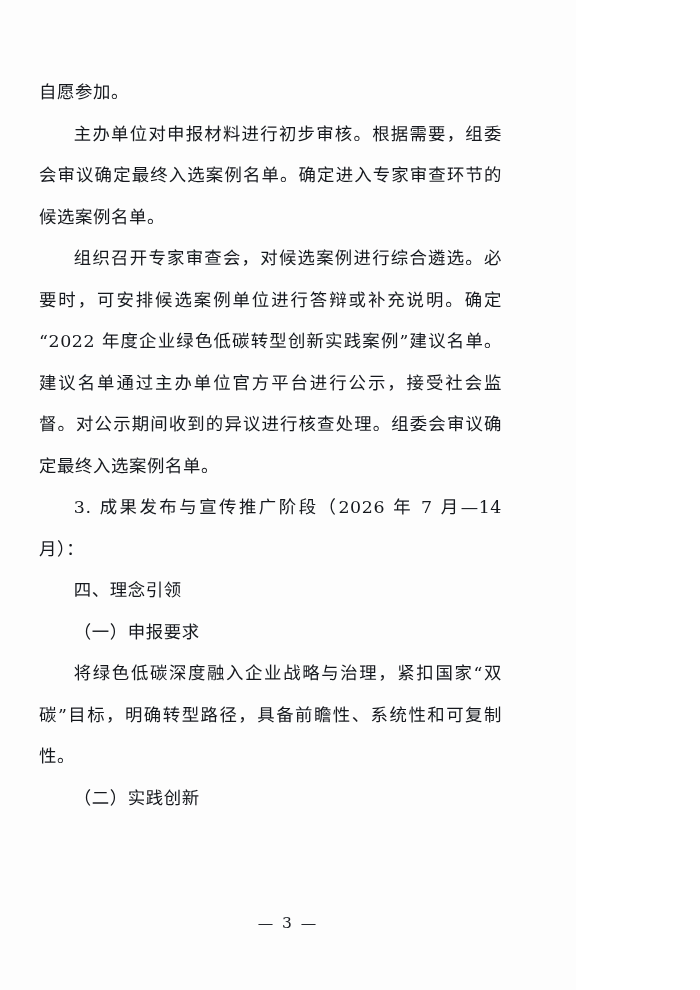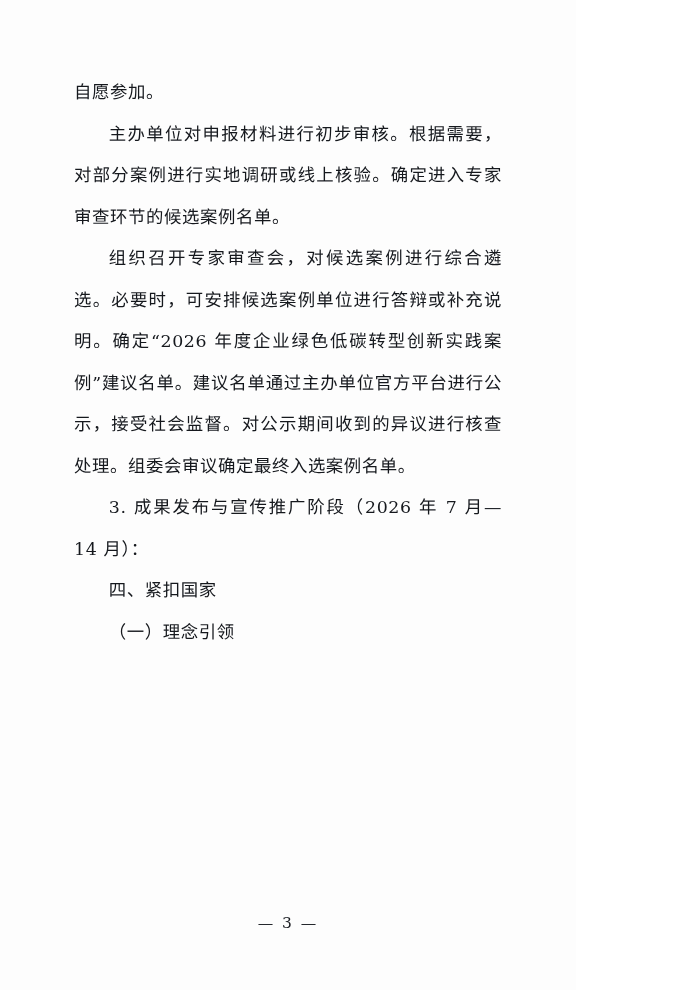--- a/index.html
+++ b/index.html
@@ -13,21 +13,21 @@
     overflow: hidden;
     font-family: "DejaVu Serif", "Liberation Serif", serif;
     color: #121418;
   }
   .page {
     position: relative;
     width: 576px;
     height: 990px;
     background: #fdfdfd;
     box-sizing: border-box;
-    padding: 72px 74px 0 74px;
+    padding: 72px 74px 0 39px;
   }
   .doc-body {
     font-size: 17.4px;
     line-height: 41.5px;
     letter-spacing: 0.6px;
     color: #15181d;
     text-align: justify;
     text-justify: inter-ideograph;
   }
   .para {
@@ -51,23 +51,25 @@
   .page-number {
     display: inline-block;
   }
 </style>
 </head>
 <body>
 
 <div class="page">
   <div class="doc-body">
     <p class="para no-indent">自愿参加。</p>
-    <p class="para">主办单位对申报材料进行初步审核。根据需要，对部分案例进行实地调研或线上核验。确定进入专家审查环节的候选案例名单。</p>
-    <p class="para">组织召开专家审查会，对候选案例进行综合遴选。必要时，可安排候选案例单位进行答辩或补充说明。确定“2026 年度企业绿色低碳转型创新实践案例”建议名单。建议名单通过主办单位官方平台进行公示，接受社会监督。对公示期间收到的异议进行核查处理。组委会审议确定最终入选案例名单。</p>
+    <p class="para">主办单位对申报材料进行初步审核。根据需要，组委会审议确定最终入选案例名单。确定进入专家审查环节的候选案例名单。</p>
+    <p class="para">组织召开专家审查会，对候选案例进行综合遴选。必要时，可安排候选案例单位进行答辩或补充说明。确定“2022 年度企业绿色低碳转型创新实践案例”建议名单。建议名单通过主办单位官方平台进行公示，接受社会监督。对公示期间收到的异议进行核查处理。组委会审议确定最终入选案例名单。</p>
     <p class="para">3. 成果发布与宣传推广阶段（2026 年 7 月—14 月）：</p>
-    <p class="para">四、紧扣国家</p>
-    <p class="para">（一）理念引领</p>
+    <p class="para">四、理念引领</p>
+    <p class="para">（一）申报要求</p>
+    <p class="para">将绿色低碳深度融入企业战略与治理，紧扣国家“双碳”目标，明确转型路径，具备前瞻性、系统性和可复制性。</p>
+    <p class="para">（二）实践创新</p>
   </div>
 
   <div class="page-footer">
     <span class="page-number">— 3 —</span>
   </div>
 </div>
 
 </body></html>

